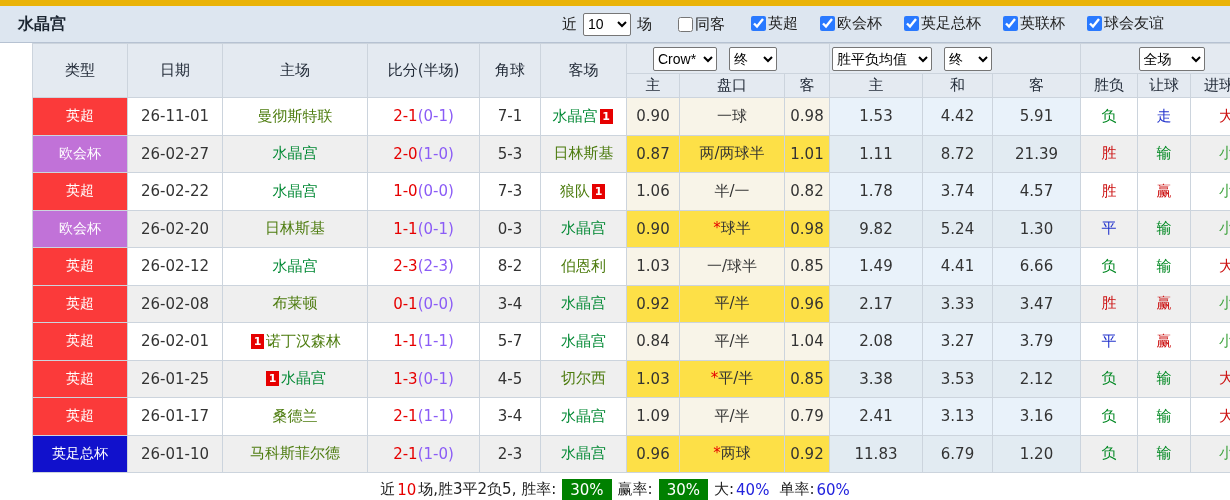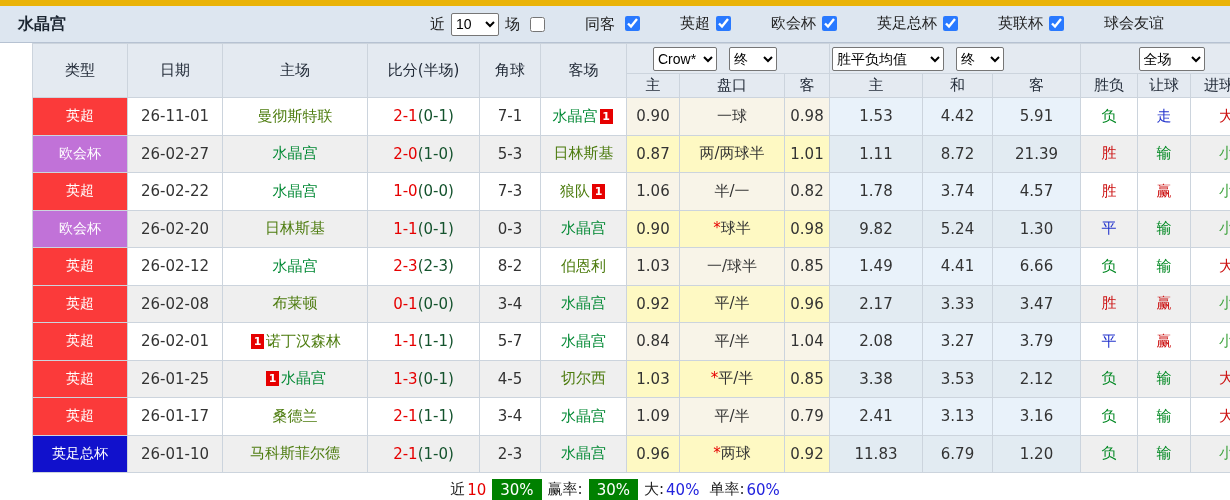--- a/index.html
+++ b/index.html
@@ -7,48 +7,48 @@
   body { font-family:"DejaVu Sans","Liberation Sans",sans-serif; }
   .app { width:1230px; height:500px; border-top:6px solid #eab308; background:#fff; overflow:hidden; }
 
   
   .topbar { height:37px; background:#dde6f0; border-bottom:1px solid #b6c2d2;
             display:flex; align-items:center; justify-content:space-between;
             padding:0 66px 0 18px; }
   .title { font-size:16px; font-weight:bold; color:#1a2430; }
   .controls { display:flex; align-items:center; gap:4px; font-size:15px; color:#222; }
   .controls select { height:23px; font-size:14px; border:1px solid #767676; border-radius:2px; background:#fff; margin:0 2px; }
-  .chk { display:inline-flex; align-items:center; margin-left:6px; cursor:pointer;gap:38px; }
+  .chk { display:inline-flex; align-items:center; margin-left:22px; cursor:pointer; }
   .chk input { width:15px; height:15px; accent-color:#2979ff; margin:0 2px 0 0; }
 
   
   table { border-collapse:collapse; table-layout:fixed; width:1230px;margin-left:32px; }
   th, td { border:1px solid #ccd4dd; text-align:center; white-space:nowrap; overflow:hidden; padding:0; }
   thead th { background:#e4eaf1; font-weight:normal; font-size:15px; color:#222b38; }
   thead tr.r1 { height:30px; }
   thead tr.r2 { height:24px; }
   .ddwrap { display:flex; align-items:center; gap:12px; }
   .ddwrap.j-left1 { padding-left:26px; }
   .ddwrap.j-left2 { padding-left:2px; }
   .ddwrap.j-center { justify-content:center; }
   .ddwrap select { height:24px; font-size:14px; border:1px solid #767676; border-radius:2px; background:#fff; }
 
   tbody tr { height:37.5px; }
   tbody td { font-size:15px; color:#333; background:#fff; }
   tbody tr.alt td { background:#efefef; }
   td.c-crow { background:#f8f4e8; }
-  tr.alt td.c-crow { background:#fef9c3; }
+  tr.alt td.c-crow { background:#fde047; }
   td.c-avg { background:#e9f2fa; }
   tr.alt td.c-avg { background:#e2ebf2; }
   td.c-type { color:#fff; font-size:14px; }
   tr.alt td.c-type {  }
   .tname { color:#4d7c0f; }
   .tname.cp { color:#008833; }
   .ft { color:#e60000; }
-  .ht { color:#14532d; }
+  .ht { color:#8b5cf6; }
   .card { display:inline-block; width:13px; height:15px; line-height:15px; background:#e60000;
           color:#fff; font-size:11px; font-weight:bold; margin:0 2px; vertical-align:1px; }
   .star { color:#e60000; }
 
   
   .footer { height:33px; display:flex; align-items:center; justify-content:center;
             font-size:15px; color:#222; background:#fff; gap:2px; }
   .footer .num-red { color:#e60000; }
   .footer .pct { background:#008000; color:#fff; padding:2px 8px; margin:0 4px; }
   .footer .num-blue { color:#2222dd; }
@@ -115,21 +115,21 @@
         <th rowspan="2">角球</th>
         <th rowspan="2">客场</th>
         <th colspan="3">
           <div class="ddwrap j-left1">
             <select style="width:64px;"><option>Crow*</option></select>
             <select style="width:48px;"><option>终</option></select>
           </div>
         </th>
         <th colspan="3">
           <div class="ddwrap j-left2">
-            <select style="width:112px;"><option>胜平负均值</option></select>
+            <select style="width:100px;"><option>胜平负均值</option></select>
             <select style="width:48px;"><option>终</option></select>
           </div>
         </th>
         <th colspan="3">
           <div class="ddwrap j-center">
             <select style="width:66px;"><option>全场</option></select>
           </div>
         </th>
       </tr>
       <tr class="r2">
@@ -314,20 +314,21 @@
       <td class="res1" style="color: rgb(0, 136, 34);">负</td>
       <td class="res2" style="color: rgb(0, 136, 34);">输</td>
       <td class="res3" style="color: rgb(58, 160, 58);">小</td>
     </tr>
       </tbody>
   </table>
 
   <div class="footer">
     <span>近</span>
       <span class="num-red">10</span>
+      <span>场,胜3平2负5, 胜率:</span>
     <span class="pct">30%</span>
     <span>赢率:</span>
     <span class="pct">30%</span>
     <span>大:</span>
       <span class="num-blue">40%</span>
     <span class="sep"></span>
     <span>单率:</span>
       <span class="num-blue">60%</span>
   </div>
 

